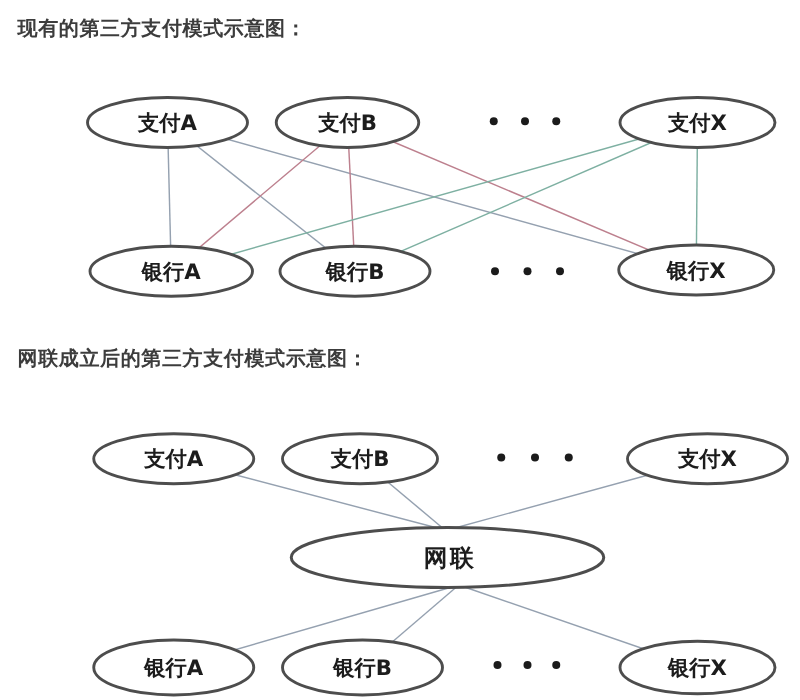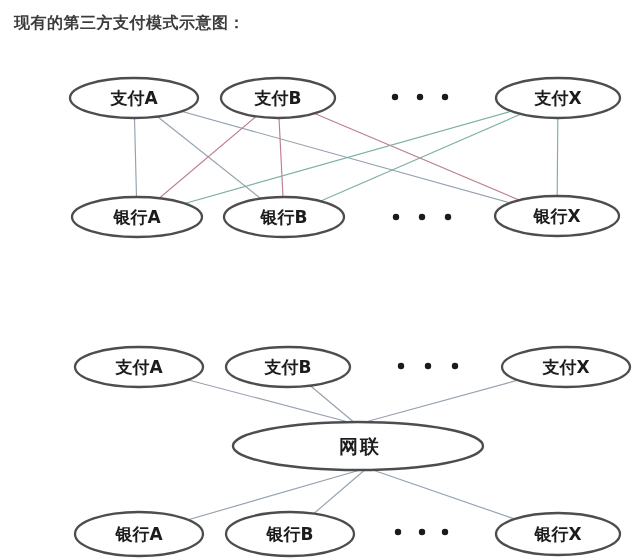--- a/index.html
+++ b/index.html
@@ -38,20 +38,21 @@
   .lbl-hub { font-size: 19px; letter-spacing: 2px; }
   .link { stroke-width: 1.15px; fill: none; }
 </style>
 </head>
 <body>
 
 <div class="screen">
 
   <div class="diagram-title" id="title-1">现有的第三方支付模式示意图：</div>
 
+  <div class="diagram-title" id="title-2">网联成立后的第三方支付模式示意图：</div>
 
   <svg width="640" height="560" viewBox="0 0 640 560">
 
     <g class="link" stroke="#95a1b0">
       <line x1="134" y1="98" x2="137" y2="217"></line>
       <line x1="134" y1="98" x2="284" y2="217"></line>
       <line x1="134" y1="98" x2="557" y2="216"></line>
     </g>
     <g class="link" stroke="#bd808e">
       <line x1="278" y1="98" x2="137" y2="217"></line>

